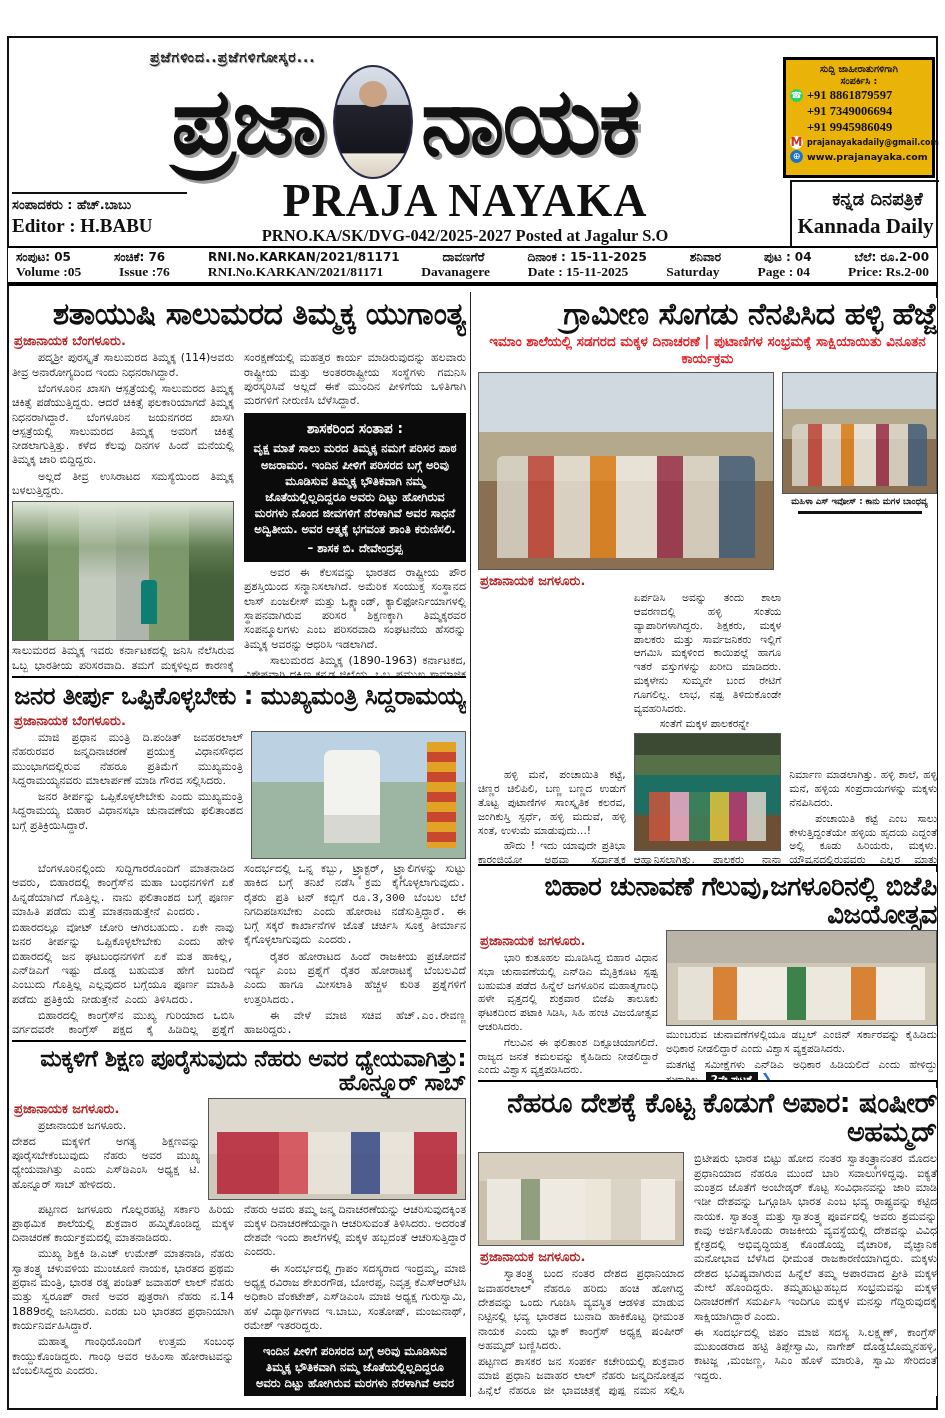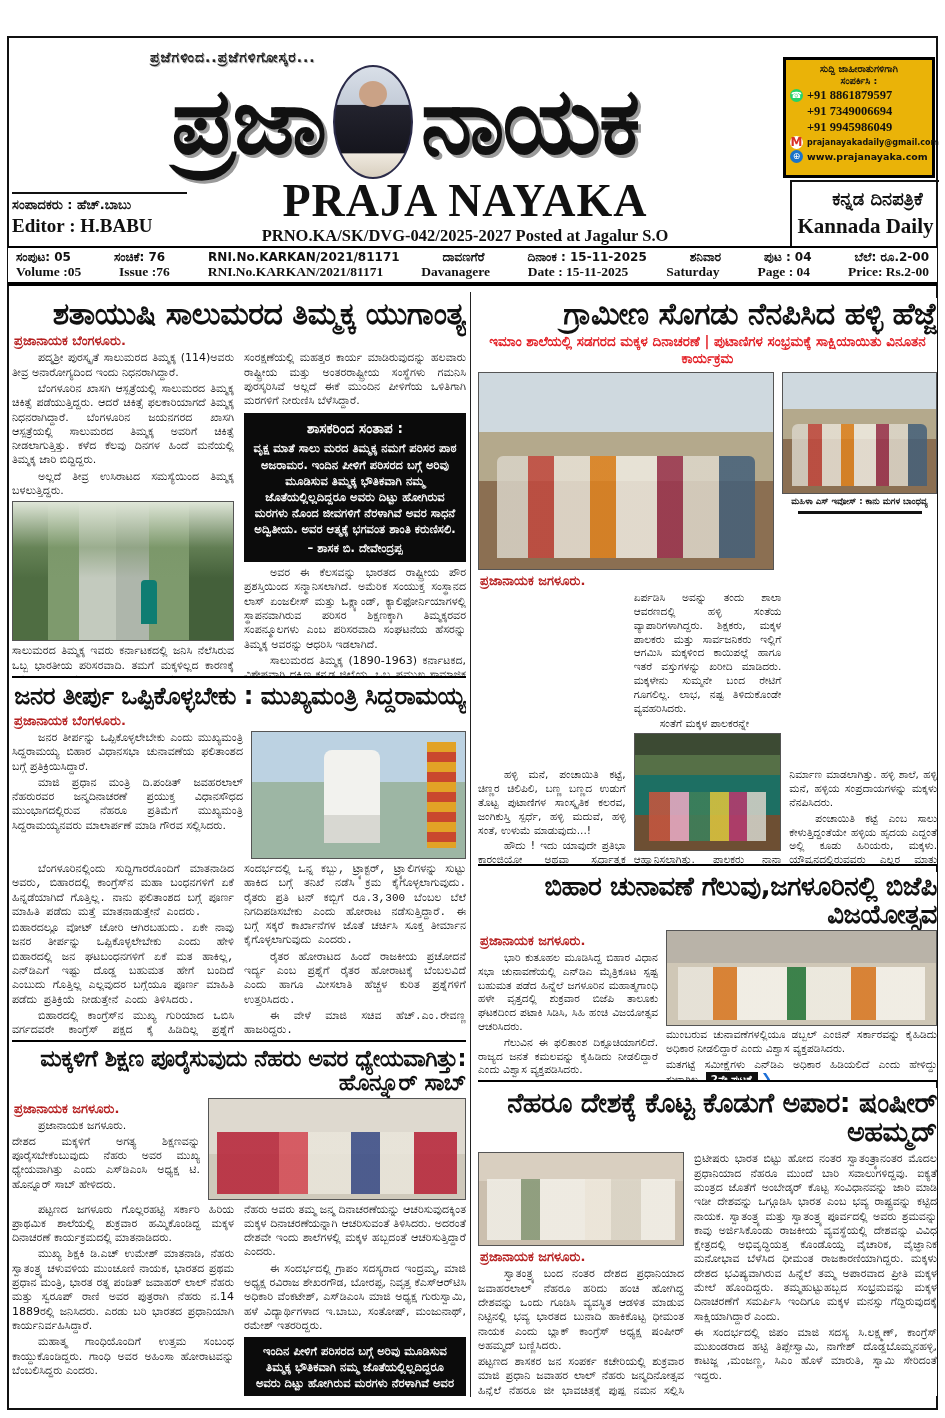--- a/index.html
+++ b/index.html
@@ -200,22 +200,22 @@
 
       </div>
     </div>
   </div>
 
   <div class="article" style="left:12px;top:684px;width:454px;height:358px;border-bottom:2.5px solid #000;">
     <div class="hl" style="font-size:24px">ಜನರ ತೀರ್ಪು ಒಪ್ಪಿಕೊಳ್ಳಬೇಕು : ಮುಖ್ಯಮಂತ್ರಿ ಸಿದ್ದರಾಮಯ್ಯ</div>
     <div class="byline">ಪ್ರಜಾನಾಯಕ ಬೆಂಗಳೂರು.</div>
     <div style="display:flex;gap:8px;">
       <div class="bodytxt" style="flex:1;min-width:0;">
+        <p>ಮಾಜಿ ಪ್ರಧಾನ ಮಂತ್ರಿ ದಿ.ಪಂಡಿತ್ ಜವಹರಲಾಲ್ ನೆಹರುರವರ ಜನ್ಮದಿನಾಚರಣೆ ಪ್ರಯುಕ್ತ ವಿಧಾನಸೌಧದ ಮುಂಭಾಗದಲ್ಲಿರುವ ನೆಹರೂ ಪ್ರತಿಮೆಗೆ ಮುಖ್ಯಮಂತ್ರಿ ಸಿದ್ದರಾಮಯ್ಯನವರು ಮಾಲಾರ್ಪಣೆ ಮಾಡಿ ಗೌರವ ಸಲ್ಲಿಸಿದರು.</p>
         <p>ಜನರ ತೀರ್ಪನ್ನು ಒಪ್ಪಿಕೊಳ್ಳಲೇಬೇಕು ಎಂದು ಮುಖ್ಯಮಂತ್ರಿ ಸಿದ್ದರಾಮಯ್ಯ ಬಿಹಾರ ವಿಧಾನಸಭಾ ಚುನಾವಣೆಯ ಫಲಿತಾಂಶದ ಬಗ್ಗೆ ಪ್ರತಿಕ್ರಿಯಿಸಿದ್ದಾರೆ.</p>
-        <p>ಮಾಜಿ ಪ್ರಧಾನ ಮಂತ್ರಿ ದಿ.ಪಂಡಿತ್ ಜವಹರಲಾಲ್ ನೆಹರುರವರ ಜನ್ಮದಿನಾಚರಣೆ ಪ್ರಯುಕ್ತ ವಿಧಾನಸೌಧದ ಮುಂಭಾಗದಲ್ಲಿರುವ ನೆಹರೂ ಪ್ರತಿಮೆಗೆ ಮುಖ್ಯಮಂತ್ರಿ ಸಿದ್ದರಾಮಯ್ಯನವರು ಮಾಲಾರ್ಪಣೆ ಮಾಡಿ ಗೌರವ ಸಲ್ಲಿಸಿದರು.</p>
       </div>
       <div class="photo ph-cm" style="width:215px;height:128px;flex:0 0 auto;"></div>
     </div>
     <div class="cols bodytxt" style="margin-top:3px;font-family:Liberation Mono, monospace;">
       <div class="c">
         <p>ಬೆಂಗಳೂರಿನಲ್ಲಿಂದು ಸುದ್ದಿಗಾರರೊಂದಿಗೆ ಮಾತನಾಡಿದ ಅವರು, ಬಿಹಾರದಲ್ಲಿ ಕಾಂಗ್ರೆಸ್‌ನ ಮಹಾ ಬಂಧನಗಳಿಗೆ ಏಕೆ ಹಿನ್ನಡೆಯಾಗಿದೆ ಗೊತ್ತಿಲ್ಲ. ನಾನು ಫಲಿತಾಂಶದ ಬಗ್ಗೆ ಪೂರ್ಣ ಮಾಹಿತಿ ಪಡೆದು ಮತ್ತೆ ಮಾತನಾಡುತ್ತೇನೆ ಎಂದರು.</p>
         <p class="ni">ಬಿಹಾರದಲ್ಲೂ ವೋಟ್ ಚೋರಿ ಆಗಿರಬಹುದು. ಏಕೇ ನಾವು ಜನರ ತೀರ್ಪನ್ನು ಒಪ್ಪಿಕೊಳ್ಳಲೇಬೇಕು ಎಂದು ಹೇಳಿ ಬಿಹಾರದಲ್ಲಿ ಜನ ಘಟಬಂಧನಗಳಿಗೆ ಏಕೆ ಮತ ಹಾಕಿಲ್ಲ, ಎನ್‌ಡಿಎಗೆ ಇಷ್ಟು ದೊಡ್ಡ ಬಹುಮತ ಹೇಗೆ ಬಂದಿದೆ ಎಂಬುದು ಗೊತ್ತಿಲ್ಲ ಎಲ್ಲವುದರ ಬಗ್ಗೆಯೂ ಪೂರ್ಣ ಮಾಹಿತಿ ಪಡೆದು ಪ್ರತಿಕ್ರಿಯೆ ನೀಡುತ್ತೇನೆ ಎಂದು ತಿಳಿಸಿದರು.</p>
         <p>ಬಿಹಾರದಲ್ಲಿ ಕಾಂಗ್ರೆಸ್‌ನ ಮುಖ್ಯ ಗುರಿಯಾದ ಒಬಿಸಿ ವರ್ಗದವರೇ ಕಾಂಗ್ರೆಸ್ ಪಕ್ಷದ ಕೈ ಹಿಡಿದಿಲ್ಲ ಪ್ರಶ್ನೆಗೆ ಸಿಡಿಮಿಡಿಗೊಂಡ ಅವರು, ಬಿಹಾರದ ಮುಖ್ಯಮಂತ್ರಿ ನಿತೀಶ್‌ಕುಮಾರ್ ಯಾರು, ಅವರು ಒಬಿಸಿ ಅಲ್ಲವೇ ಎಂದರು</p>
 
       </div>

